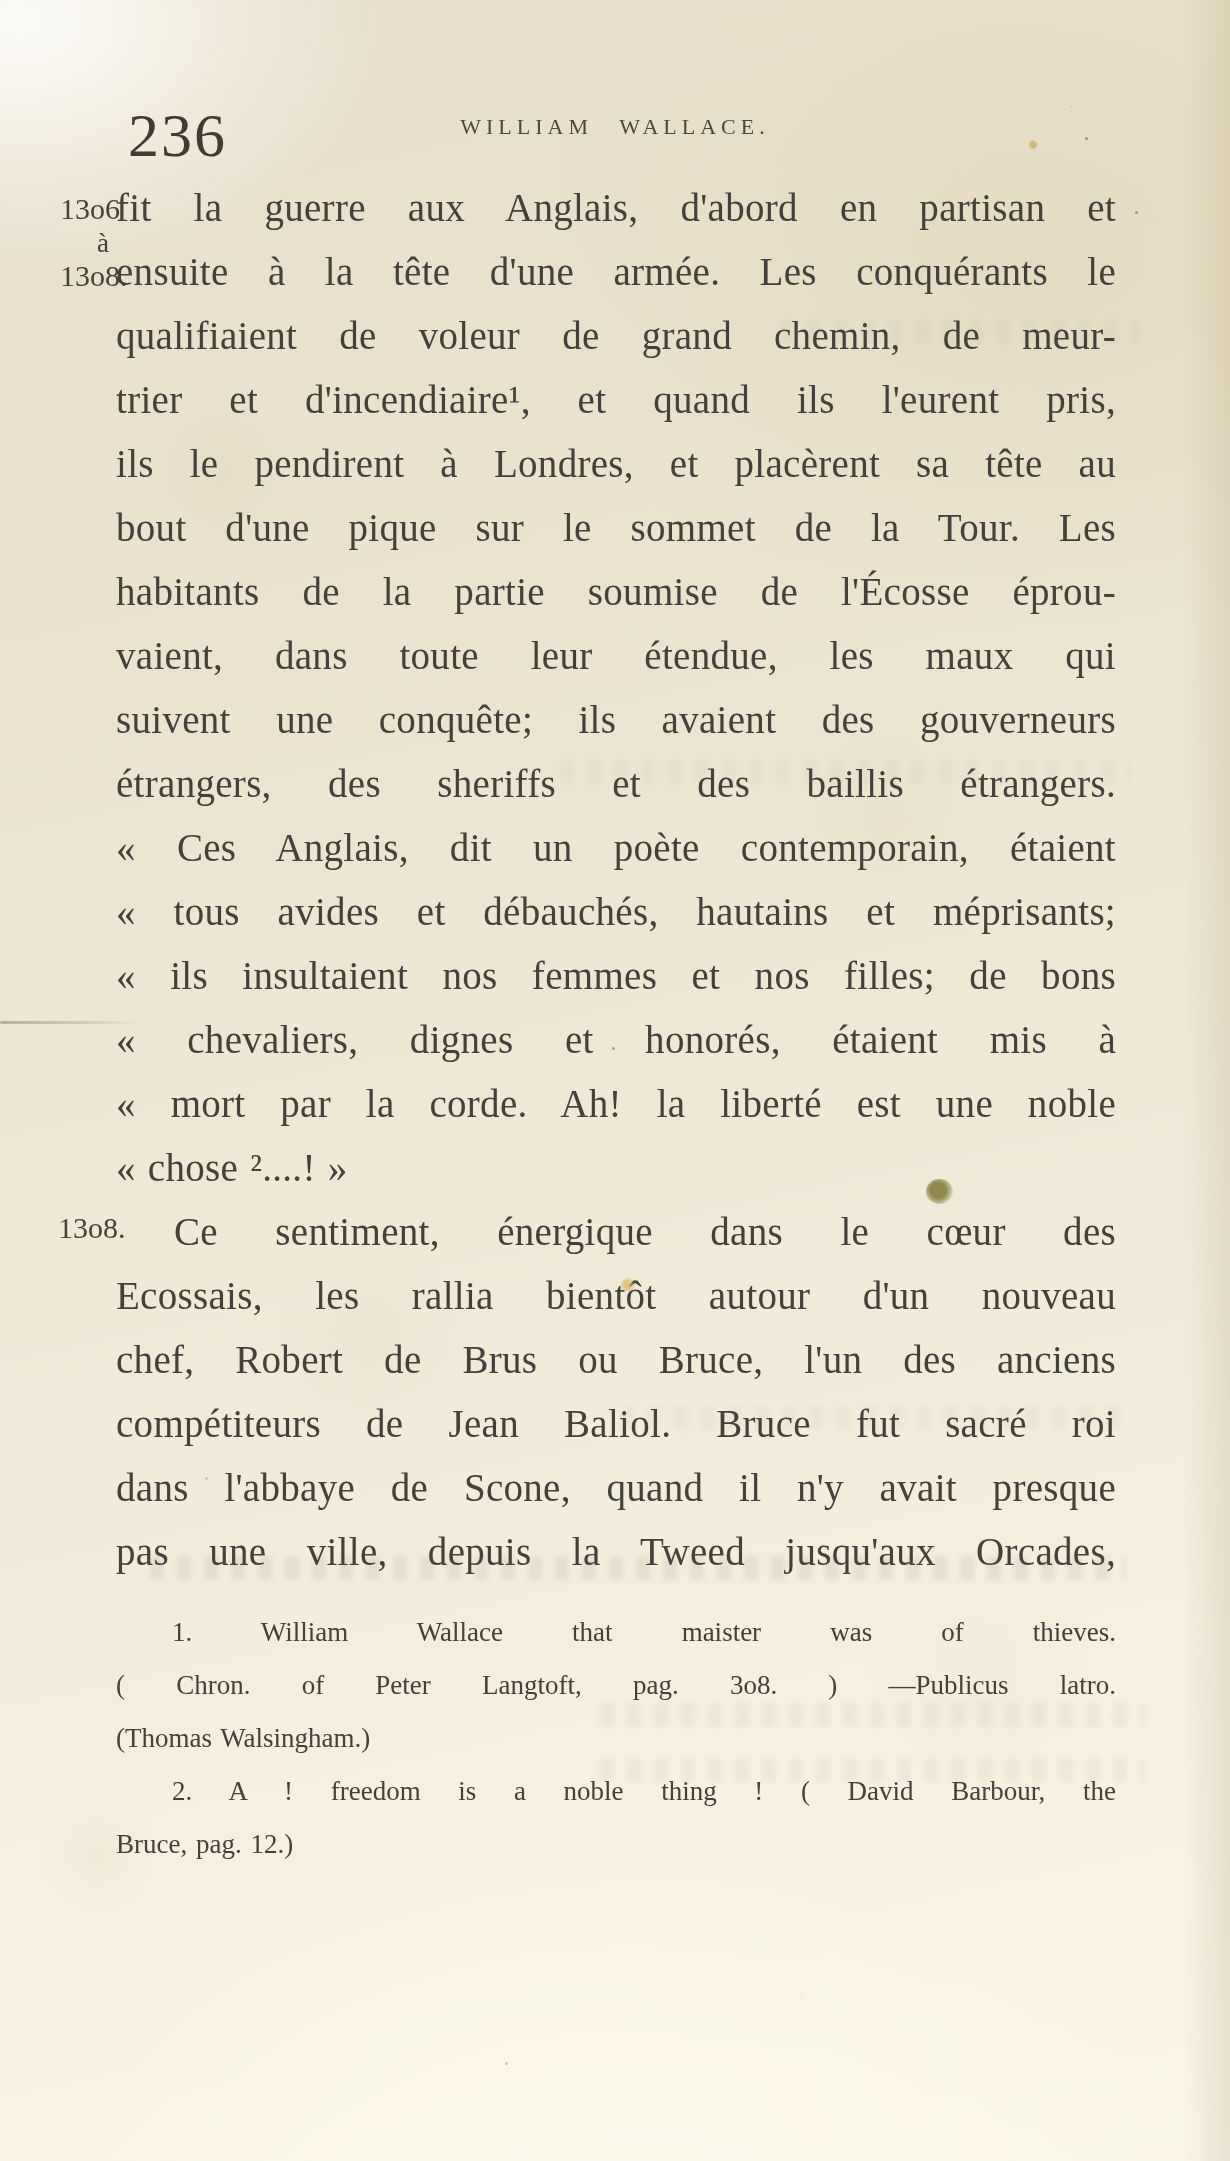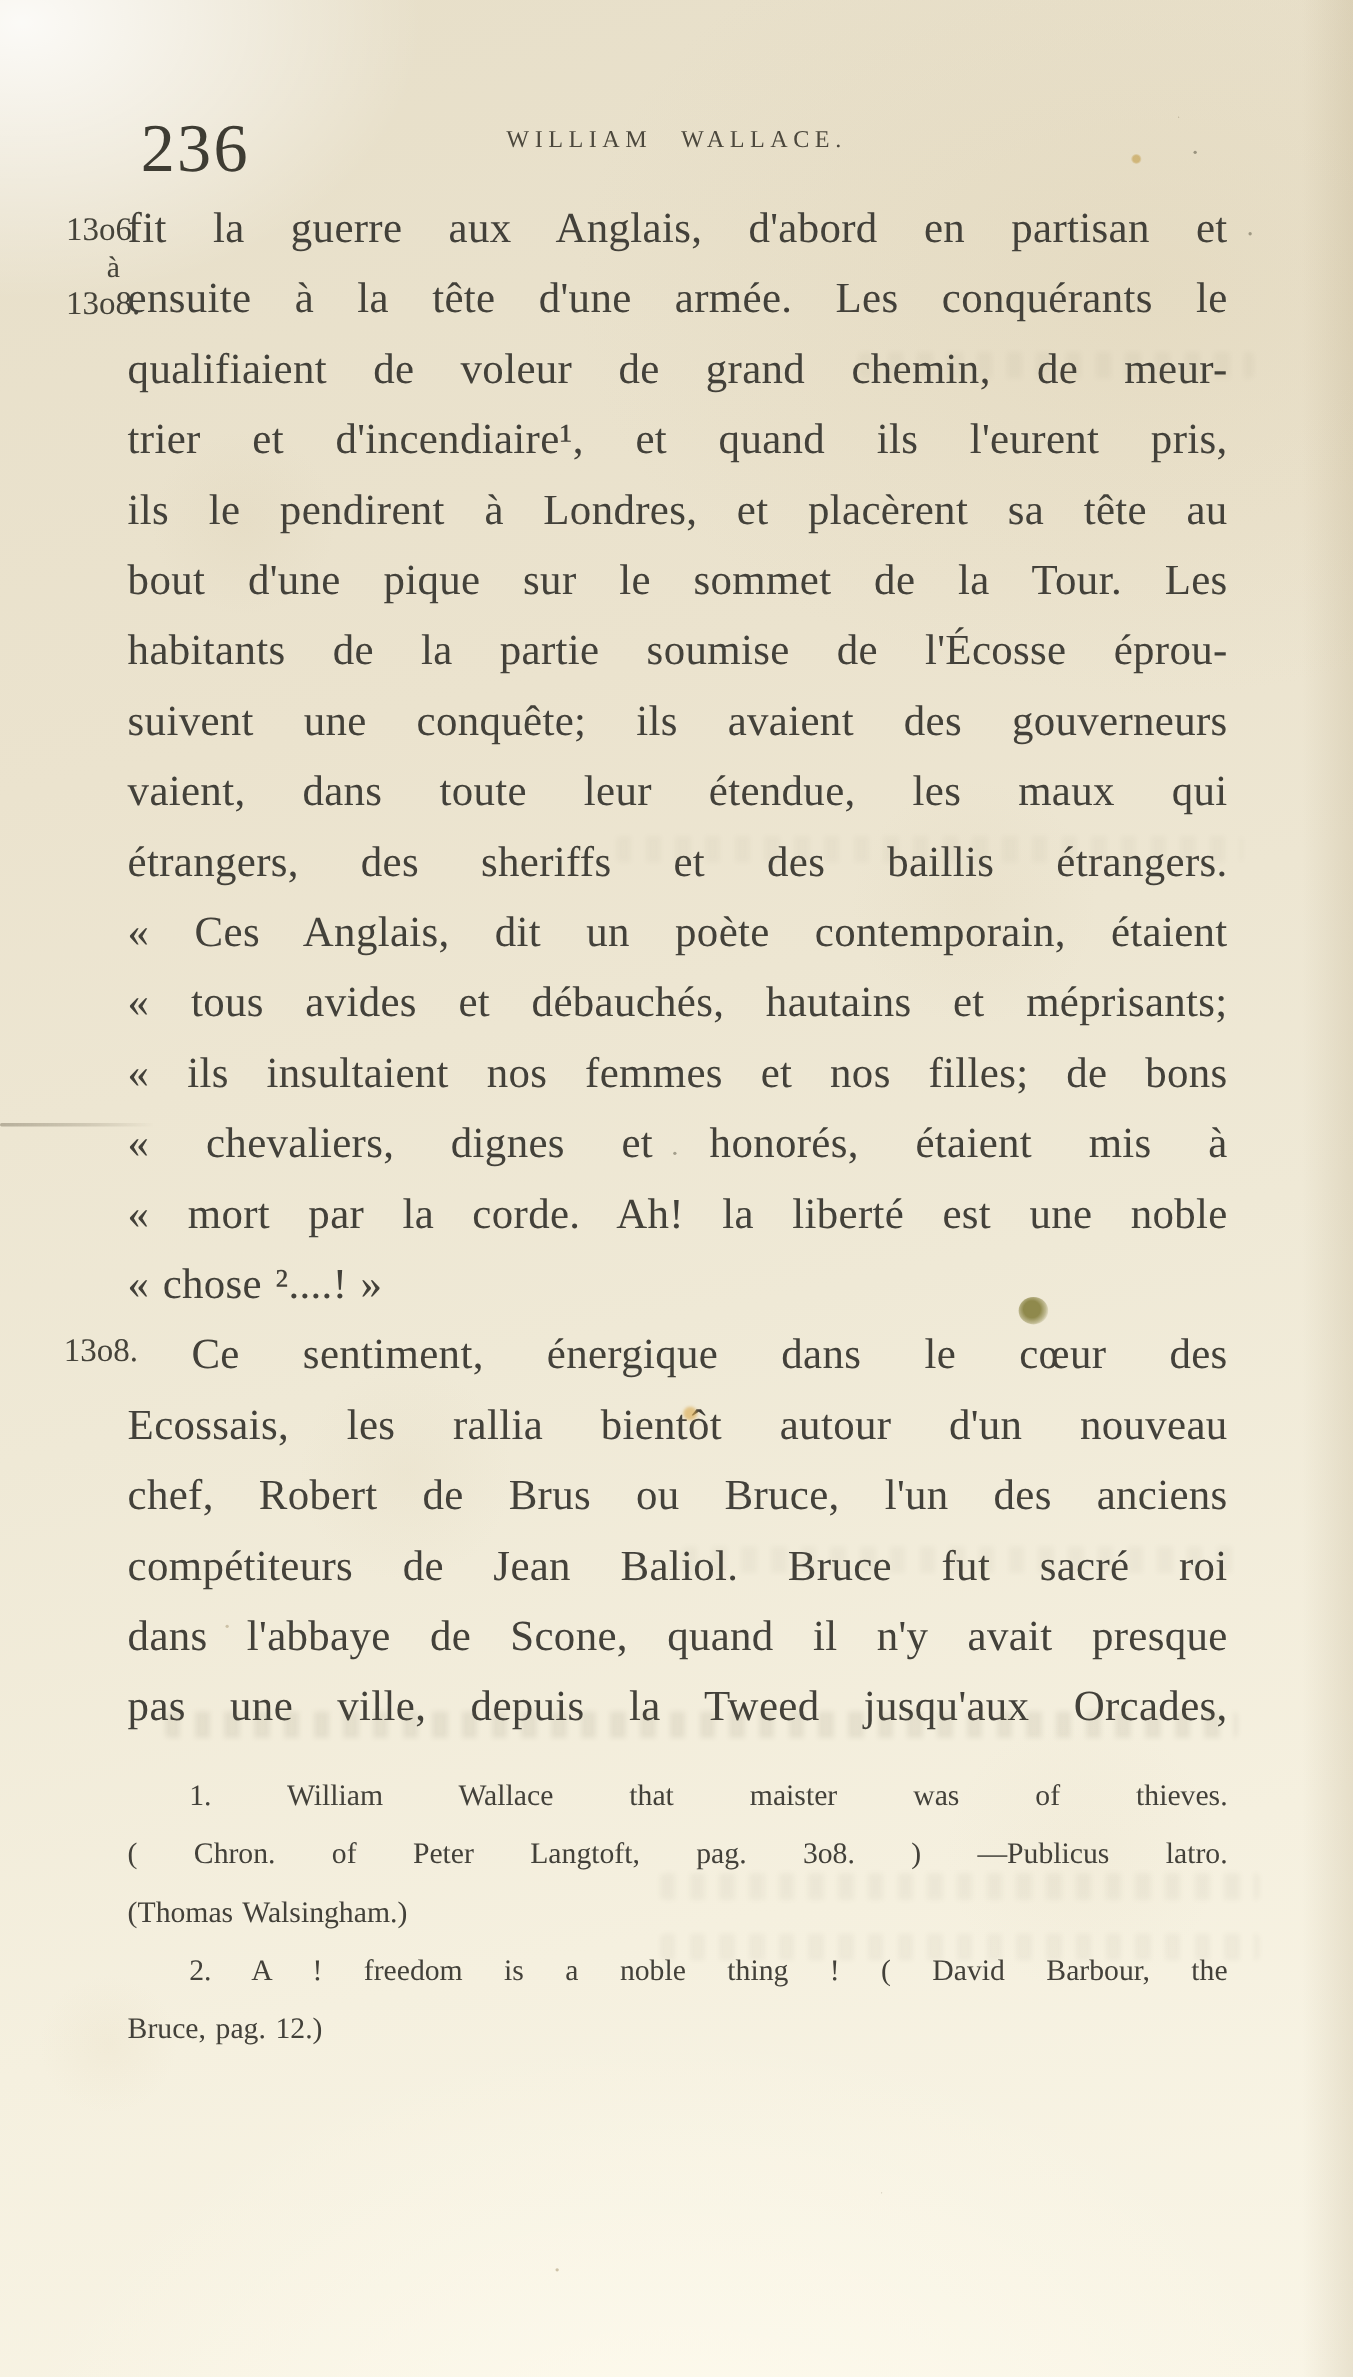--- a/index.html
+++ b/index.html
@@ -109,22 +109,22 @@
   <div class="margin-note" id="mn2">13o8.</div>
 
   <div class="body-text">
     <div class="bline">fit la guerre aux Anglais, d'abord en partisan et</div>
     <div class="bline">ensuite à la tête d'une armée. Les conquérants le</div>
     <div class="bline">qualifiaient de voleur de grand chemin, de meur-</div>
     <div class="bline">trier et d'incendiaire¹, et quand ils l'eurent pris,</div>
     <div class="bline">ils le pendirent à Londres, et placèrent sa tête au</div>
     <div class="bline">bout d'une pique sur le sommet de la Tour. Les</div>
     <div class="bline">habitants de la partie soumise de l'Écosse éprou-</div>
+    <div class="bline">vaient, dans toute leur étendue, les maux qui</div>
     <div class="bline">suivent une conquête; ils avaient des gouverneurs</div>
-    <div class="bline">vaient, dans toute leur étendue, les maux qui</div>
     <div class="bline">étrangers, des sheriffs et des baillis étrangers.</div>
     <div class="bline">« Ces Anglais, dit un poète contemporain, étaient</div>
     <div class="bline">« tous avides et débauchés, hautains et méprisants;</div>
     <div class="bline">« ils insultaient nos femmes et nos filles; de bons</div>
     <div class="bline">« chevaliers, dignes et honorés, étaient mis à</div>
     <div class="bline">« mort par la corde. Ah! la liberté est une noble</div>
     <div class="bline noj">« chose ²....! »</div>
     <div class="bline indent">Ce sentiment, énergique dans le cœur des</div>
     <div class="bline">Ecossais, les rallia bientôt autour d'un nouveau</div>
     <div class="bline">chef, Robert de Brus ou Bruce, l'un des anciens</div>

